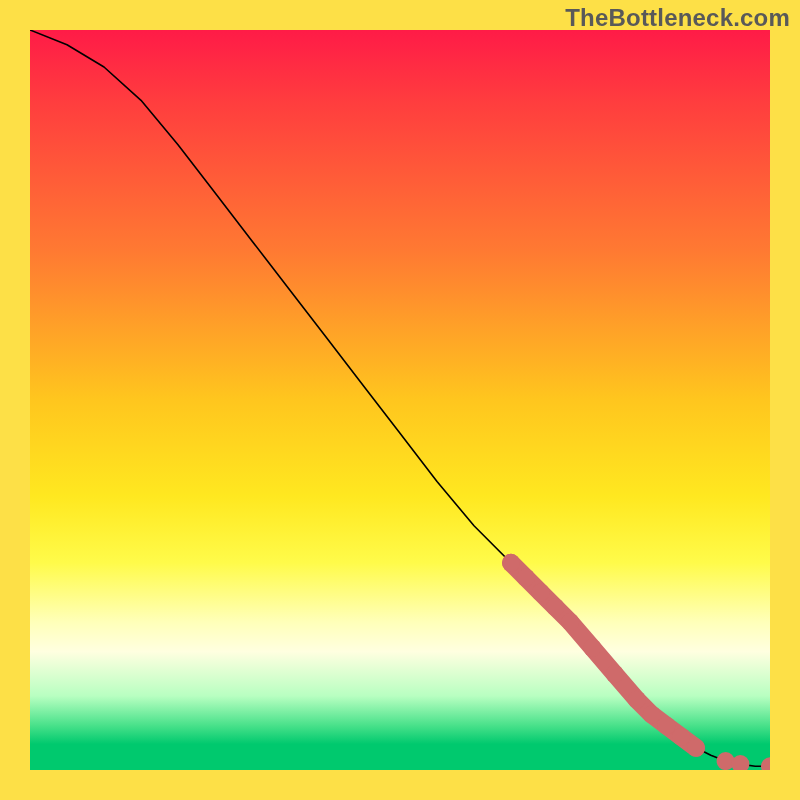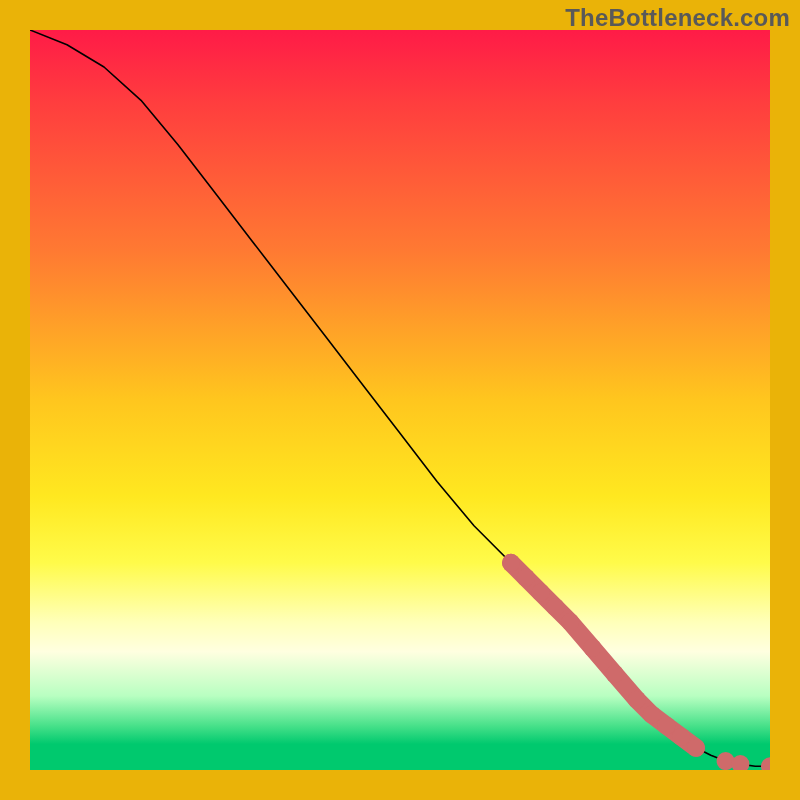--- a/index.html
+++ b/index.html
@@ -8,21 +8,21 @@
     width: 800px;
     height: 800px;
     background: #000;
     overflow: hidden;
     font-family: Arial, Helvetica, sans-serif;
   }
   .frame {
     position: relative;
     width: 800px;
     height: 800px;
-    background: #eab308;
+    background: #fde047;
   }
   .watermark {
     position: absolute;
     top: 4px;
     right: 10px;
     font-size: 24px;
     font-weight: 600;
     color: #595959;
     letter-spacing: 0.2px;
     z-index: 10;

